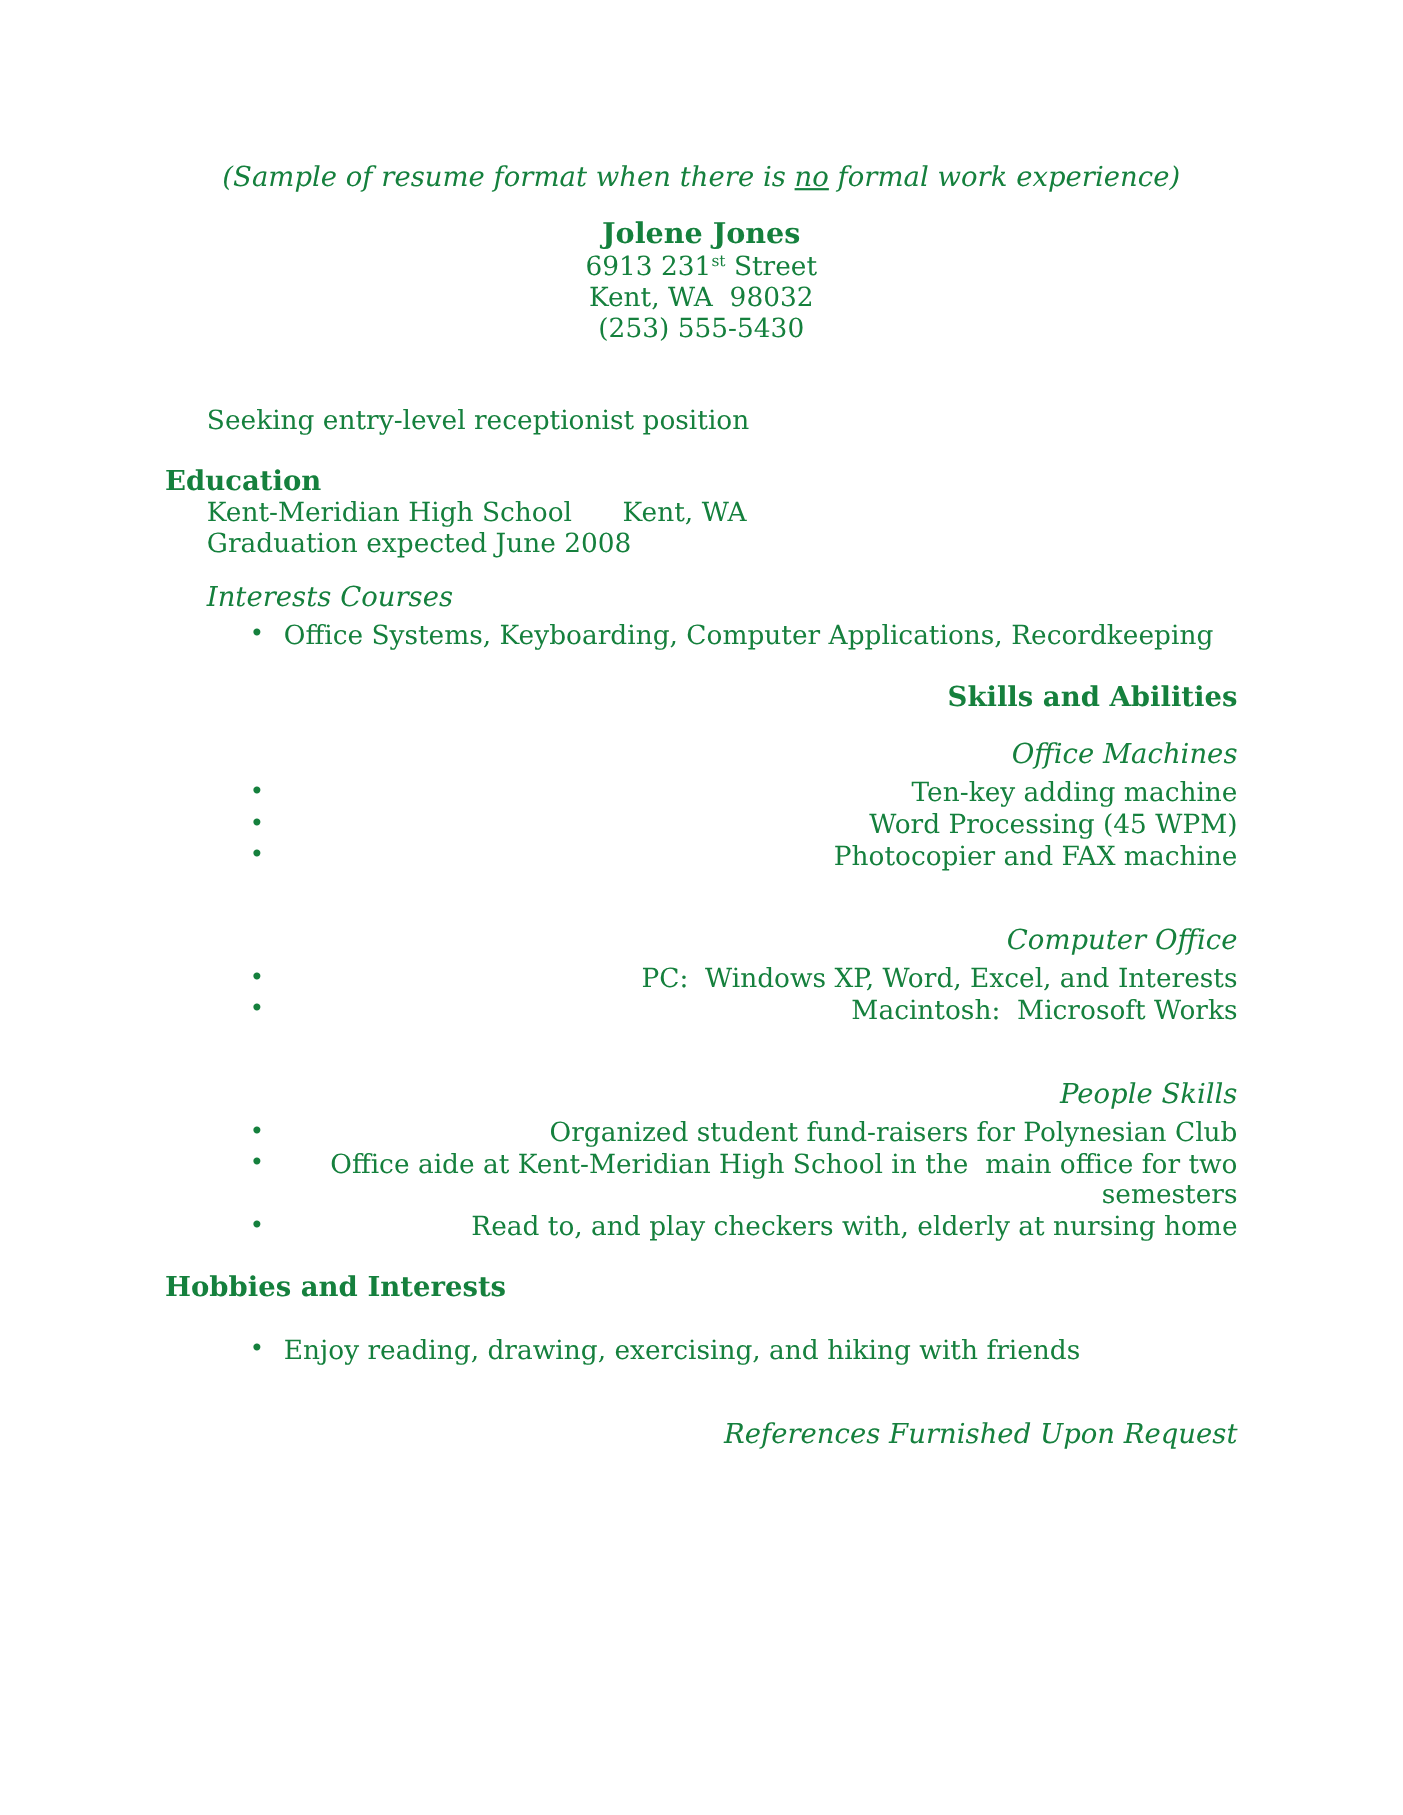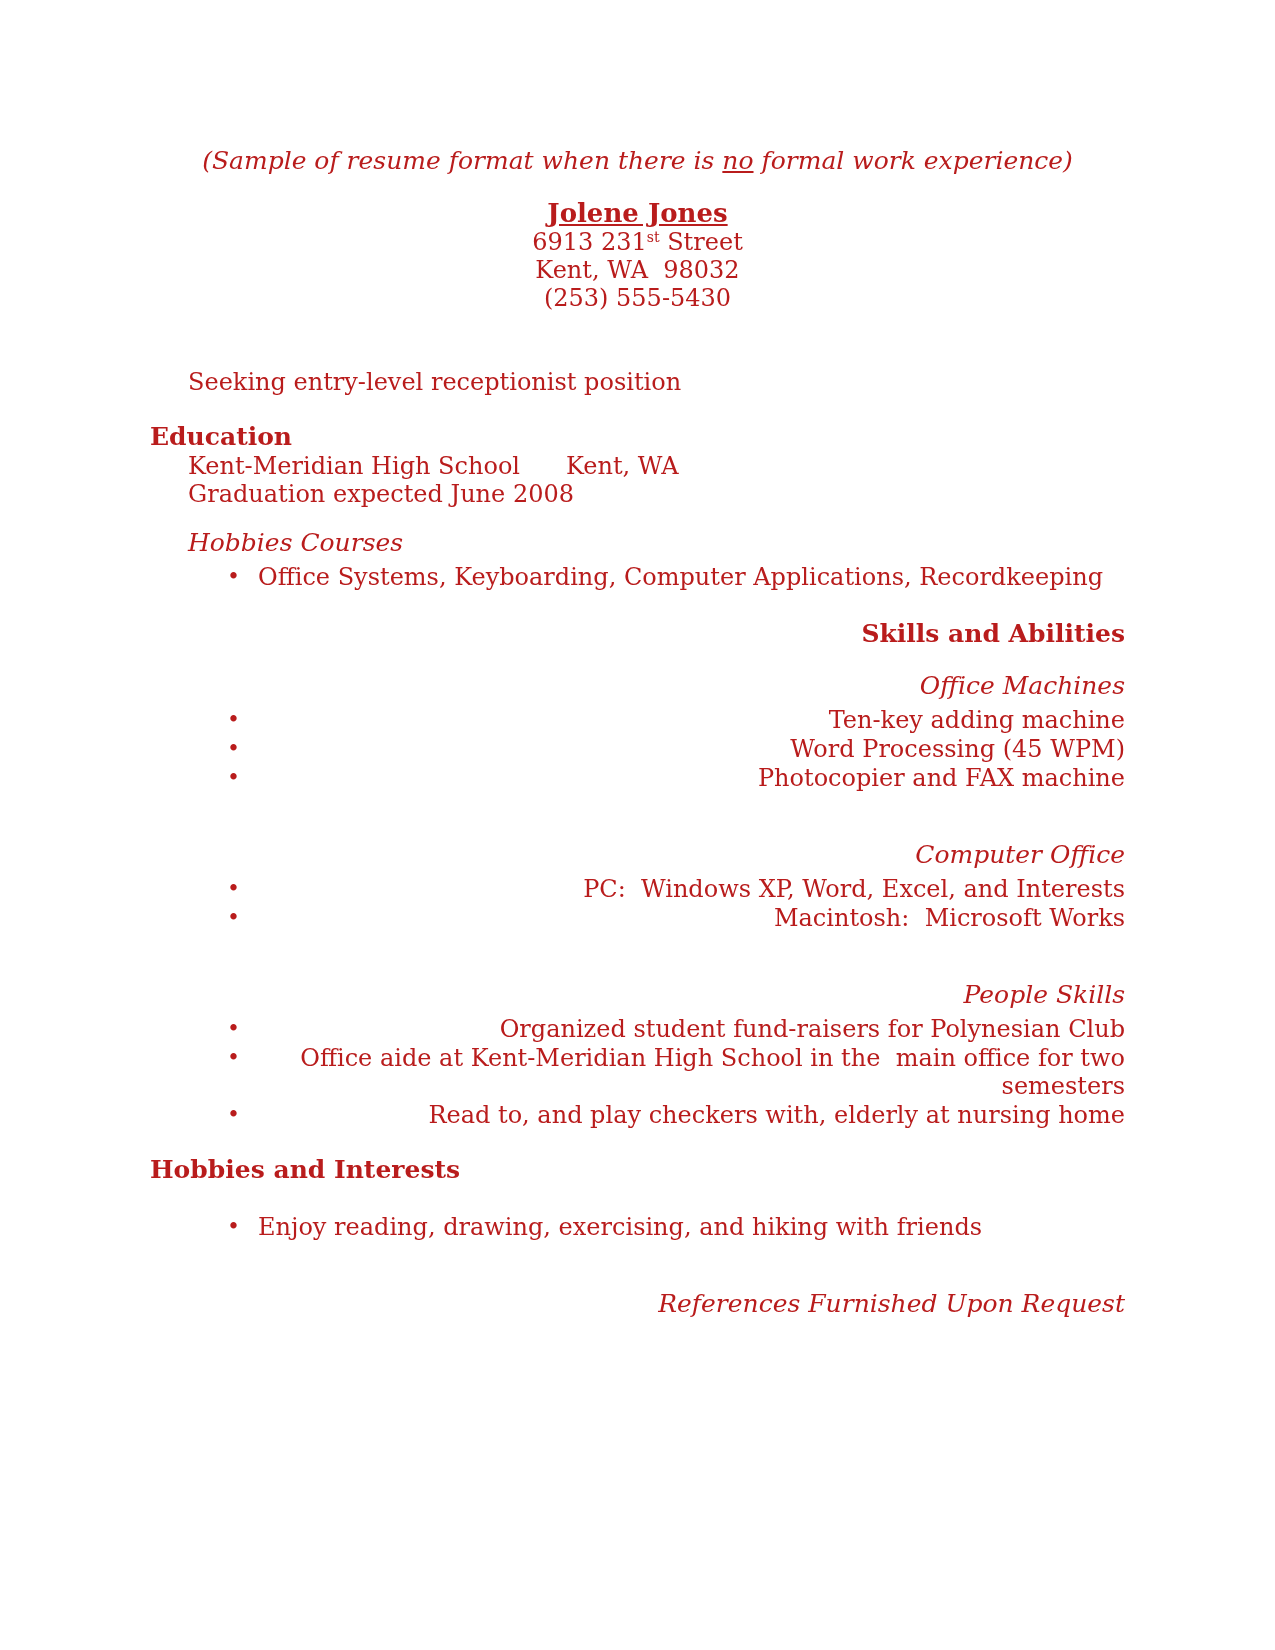--- a/index.html
+++ b/index.html
@@ -5,21 +5,21 @@
   html, body {
     margin: 0;
     padding: 0;
     background: #ffffff;
   }
   .page {
     position: relative;
     width: 1275px;
     height: 1625px;
     background: #ffffff;
-    color: #b91c1c;
+    color: #15803d;
     font-family: "DejaVu Serif", "Liberation Serif", serif;
     font-size: 24px;
     line-height: 28px;
     overflow: hidden;
   }
   .content {
     padding: 146px 150px 0 150px;
   }
   .note {
     margin: 0 0 22px 0;
@@ -29,21 +29,20 @@
     line-height: 30px;
   }
   .note .u { text-decoration: underline; }
   .contact {
     text-align: center;
   }
   .name {
     font-weight: bold;
     font-size: 26px;
     line-height: 30px;
-    text-decoration: underline;
   }
   .hline {
     line-height: 28px;
     white-space: pre-wrap;
   }
   sup.ord {
     font-size: 14px;
     line-height: 0;
     vertical-align: 8px;
   }
@@ -116,21 +115,21 @@
 
     <section class="sec-job">
       <p class="body-line">Seeking entry-level receptionist position</p>
     </section>
 
     <section class="sec-edu">
       <h2 class="h2">Education</h2>
       <p class="body-line"><span class="school">Kent-Meridian High School</span><span>Kent, WA</span></p>
       <p class="body-line">Graduation expected June 2008</p>
 
-      <p class="subhead">Hobbies Courses</p>
+      <p class="subhead">Interests Courses</p>
       <ul class="blist">
         <li>Office Systems, Keyboarding, Computer Applications, Recordkeeping</li>
       </ul>
     </section>
 
     <section class="sec-skills">
       <h2 class="h2">Skills and Abilities</h2>
 
       <p class="subhead" style="margin-top:22px">Office Machines</p>
       <ul class="blist">

